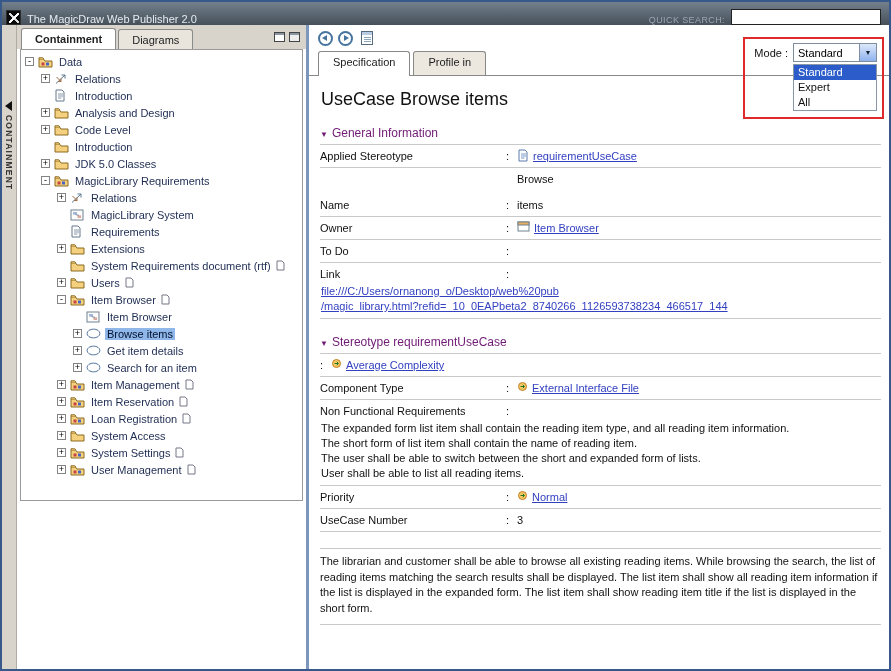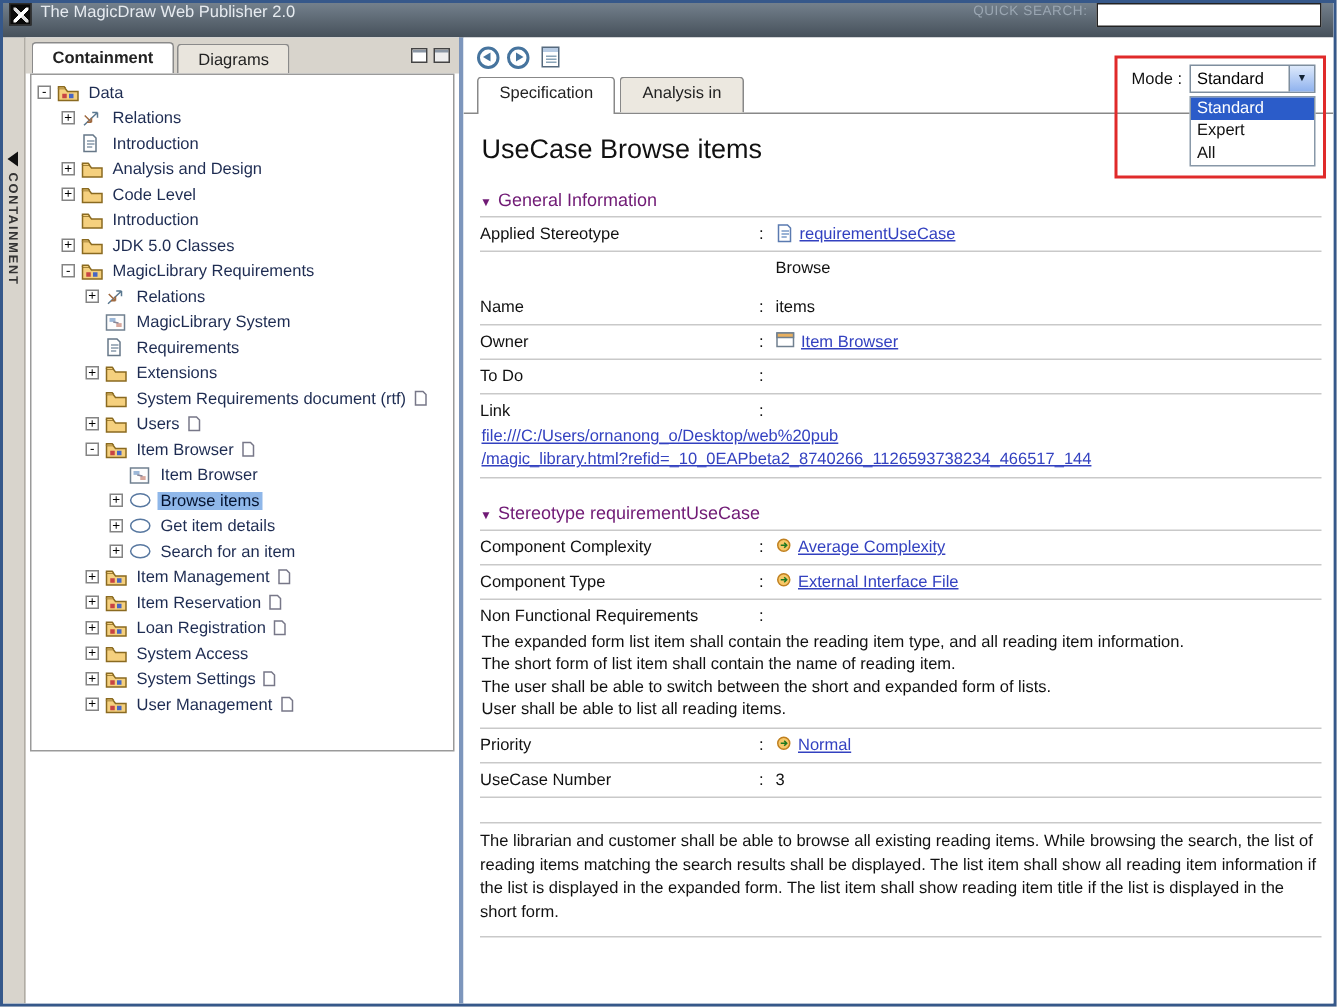--- a/index.html
+++ b/index.html
@@ -1,19 +1,19 @@
 <!DOCTYPE html>
 <html><head>
 <meta charset="utf-8">
 <style>
 *{margin:0;padding:0;box-sizing:border-box}
 body{font-family:"Liberation Sans",sans-serif;background:#9a9a9a}
 #app{width:891px;height:671px;background:#fff;border:2px solid #36588a;position:relative;overflow:hidden}
 
-.header{height:23px;background:linear-gradient(#73808c,#46505a);display:flex;align-items:flex-start;padding:0 8px 0 4px;gap:6px}
+.header{height:23px;background:linear-gradient(#73808c,#46505a);display:flex;align-items:flex-end;padding:0 8px 0 4px;gap:6px}
 .logo{width:15px;height:15px;background:#0a0a0a;border:1px solid #2e2e2e;position:relative;flex:none}
 .logo::before{content:"";position:absolute;left:2px;top:2px;width:10px;height:10px;
  background:linear-gradient(135deg,transparent 42%,#fff 42%,#fff 58%,transparent 58%),linear-gradient(45deg,transparent 42%,#ddd 42%,#ddd 58%,transparent 58%)}
 .app-title{color:#e6ebf0;font-size:11px;white-space:nowrap}
 .hspacer{flex:1}
 .qs-label{color:#9aa6b2;font-size:9px;letter-spacing:.4px;white-space:nowrap}
 .qs-input{width:150px;height:16px;border:1px solid #222;font-size:11px;padding:0 2px;background:#fff}
 
 .bodyrow{display:flex;height:644px}
 .rail{width:15px;background:#d8d4cc;border-right:1px solid #b0aca4;position:relative;flex:none}
@@ -413,21 +413,21 @@
     </div>
     <div class="divider"></div>
     <div class="main">
       <div class="toolbar">
         <span class="tbtn back"></span>
         <span class="tbtn fwd"></span>
         <span class="tbtn-doc"></span>
       </div>
       <div class="mtabs">
         <span class="mtab active">Specification</span>
-        <span class="mtab">Analysis in</span>
+        <span class="mtab">Profile in</span>
       </div>
       <div class="content">
         <div class="page-title">UseCase Browse items</div>
         <div id="sections">
             <div class="section">
               <div class="sec-h">
                 <span class="tri"></span>
                 <span>General Information</span>
               </div>
               <div class="rows">
@@ -492,21 +492,20 @@
               </div>
             </div>
             <div class="section">
               <div class="sec-h">
                 <span class="tri"></span>
                 <span>Stereotype requirementUseCase</span>
               </div>
               <div class="rows">
                 <div class="row">
                   <div class="row-main">
-                    <span class="rlabel">Component Complexity</span>
                     <span class="rcolon">:</span>
                     <span class="rvalue">
                       <span class="vicon">
                         <svg width="11" height="11">
                           <circle cx="5.5" cy="5.5" r="4" fill="#f8c868" stroke="#c08020"></circle>
                           <path d="M3.5 5.5h3.5M5.8 3.8l1.7 1.7-1.7 1.7" stroke="#207820" fill="none"></path>
                         </svg>
                       </span>
                       <a class="vlink" href="#">Average Complexity</a>
                     </span>

